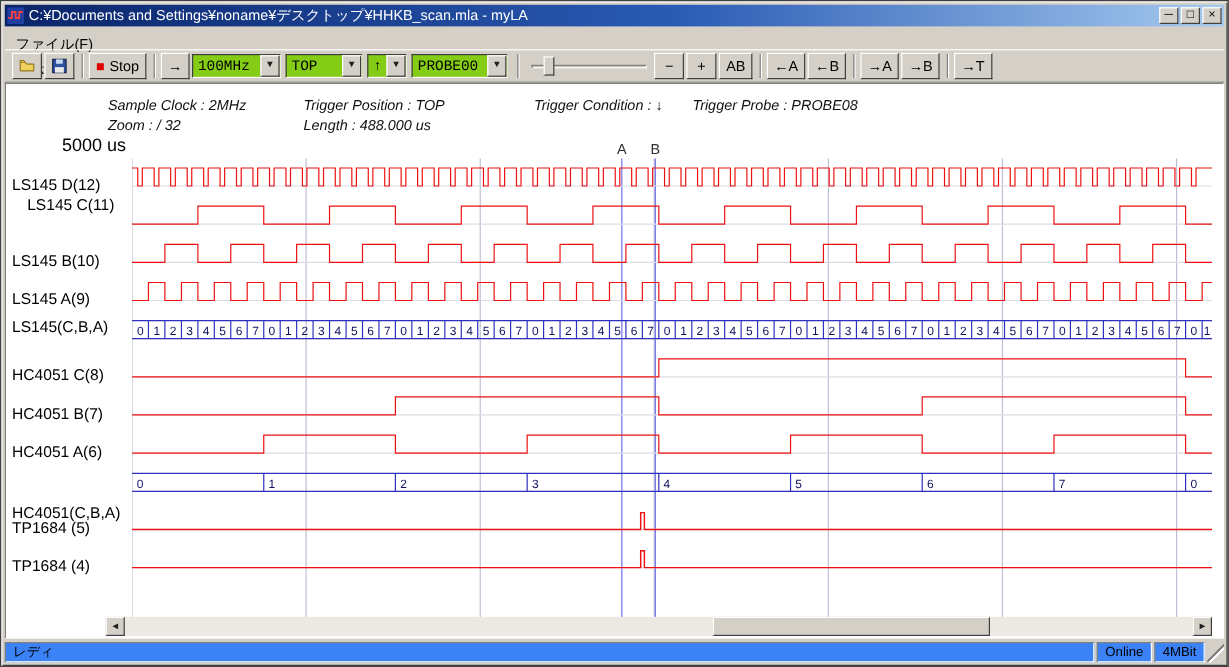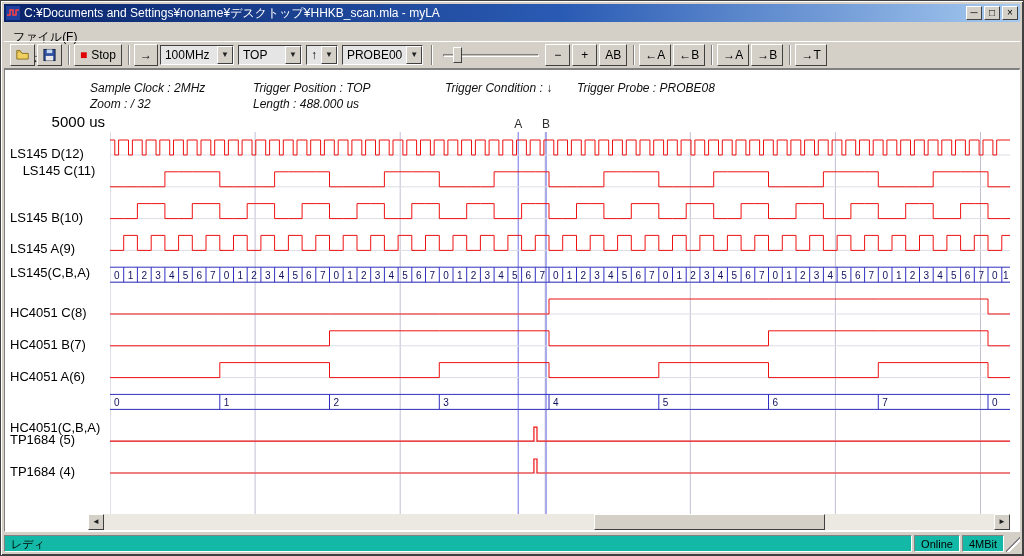--- a/index.html
+++ b/index.html
@@ -25,21 +25,21 @@
   
   .toolbar { position:absolute; top:40px; left:3px; right:3px; height:28px;
              border-top:1px solid #fff; border-bottom:1px solid #808080;
              display:flex; align-items:center; padding-left:6px; }
   .tbtn { background:#d4d0c8; border:1px solid; border-color:#fff #404040 #404040 #fff;
           height:22px; display:flex; align-items:center; justify-content:center;
           padding:0 5px; margin-right:2px; white-space:nowrap; }
   .tbtn.icon { width:25px; }
   .sep { width:2px; height:20px; border-left:1px solid #808080; border-right:1px solid #fff; margin:0 4px; }
   .combo { display:flex; height:20px; border:1px solid; border-color:#404040 #fff #fff #404040;
-           background:#e5e5e5; margin-right:4px; align-items:stretch; }
+           background:#84cc16; margin-right:4px; align-items:stretch;font-family:Liberation Mono, monospace; }
   .combo .cval { padding:2px 4px; min-width:30px; }
   .combo .cbtn { width:16px; background:#d4d0c8; border:1px solid; border-color:#fff #404040 #404040 #fff;
                  font-size:8px; line-height:16px; text-align:center; color:#202020; }
   .stop-square { display:inline-block; color:#e00000; font-size:12px; margin-right:4px; }
   .slider { position:relative; width:100px; height:22px; margin:0 4px; }
   .slider .track { position:absolute; left:2px; right:2px; top:10px; height:3px;
                    border:1px solid; border-color:#808080 #fff #fff #808080; background:#c8c4bc; }
   .slider .handle { position:absolute; left:12px; top:3px; width:9px; height:16px;
                     background:#d4d0c8; border:1px solid; border-color:#fff #404040 #404040 #fff; }
   
@@ -57,21 +57,21 @@
   .sarrow { width:16px; height:16px; background:#d4d0c8; border:1px solid;
             border-color:#fff #404040 #404040 #fff; font-size:8px; line-height:14px;
             text-align:center; color:#202020; flex:0 0 16px; }
   .strack { position:relative; flex:1; }
   .sthumb { position:absolute; top:0; height:16px; left:55%; width:26%;
             background:#d4d0c8; border:1px solid; border-color:#fff #404040 #404040 #fff; }
   
   .statusbar { position:absolute; left:3px; right:3px; bottom:3px; height:19px;
                display:flex; align-items:stretch; gap:2px; padding-top:2px; }
   .spanel { border:1px solid; border-color:#808080 #fff #fff #808080;
-            padding:1px 6px; font-size:11px; line-height:14px; background:#14b8a6; white-space:nowrap; }
+            padding:1px 6px; font-size:11px; line-height:14px; background:#3b82f6; white-space:nowrap; }
   .spanel.main { flex:1; }
   .grip { width:14px; background:linear-gradient(135deg, transparent 50%, #808080 50%, #808080 58%, #fff 58%, #fff 66%, transparent 66%); }
 </style>
 </head>
 <body>
 
 <div class="window">
 
   <div class="titlebar">
     <svg class="appicon" viewBox="0 0 14 14">

